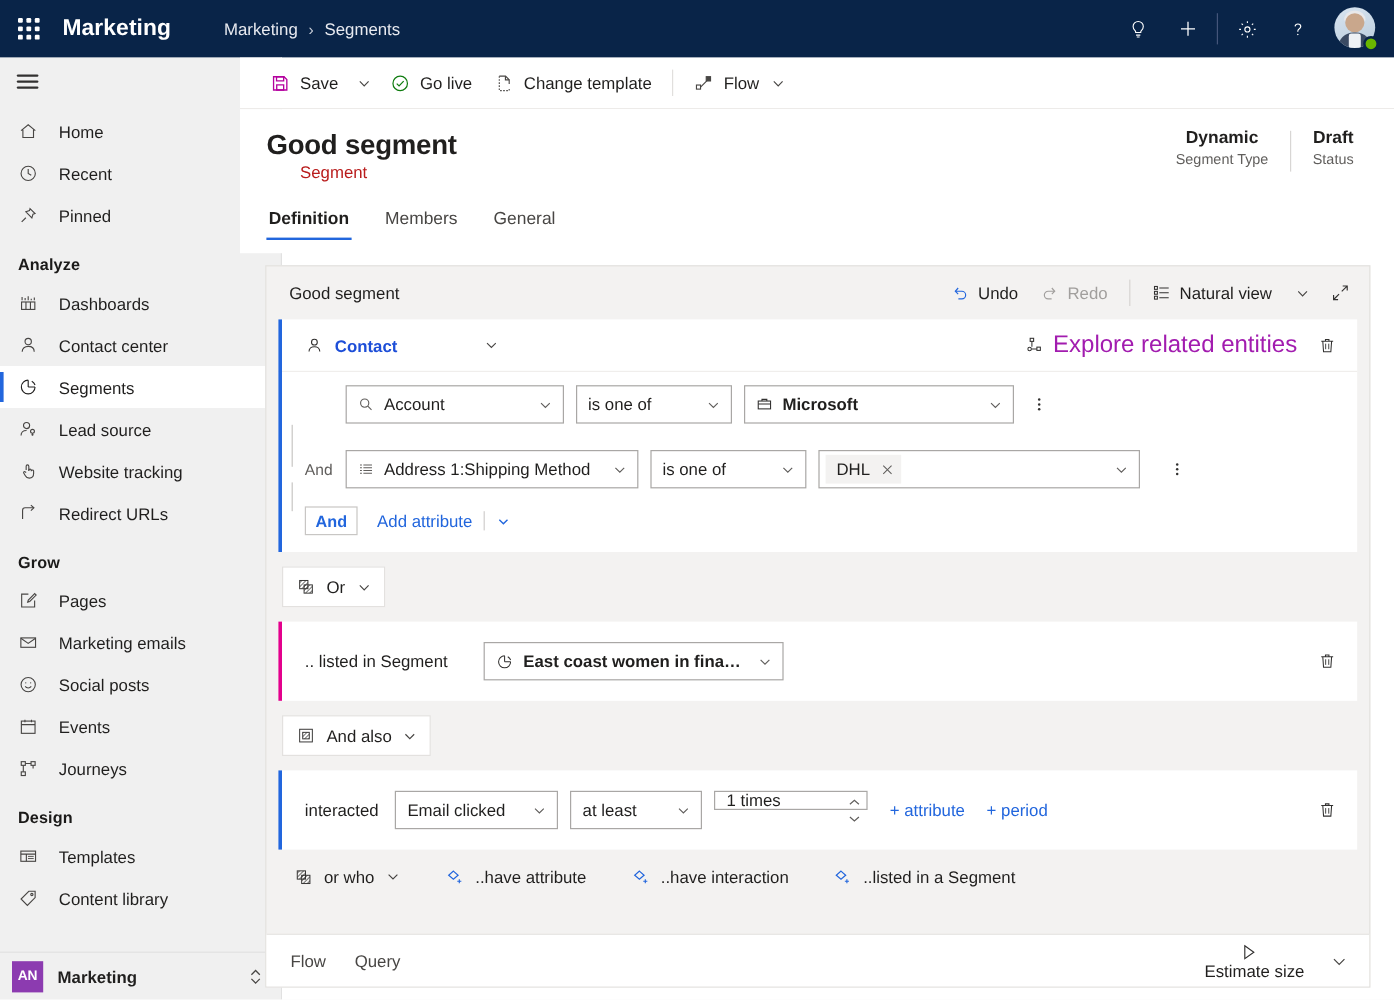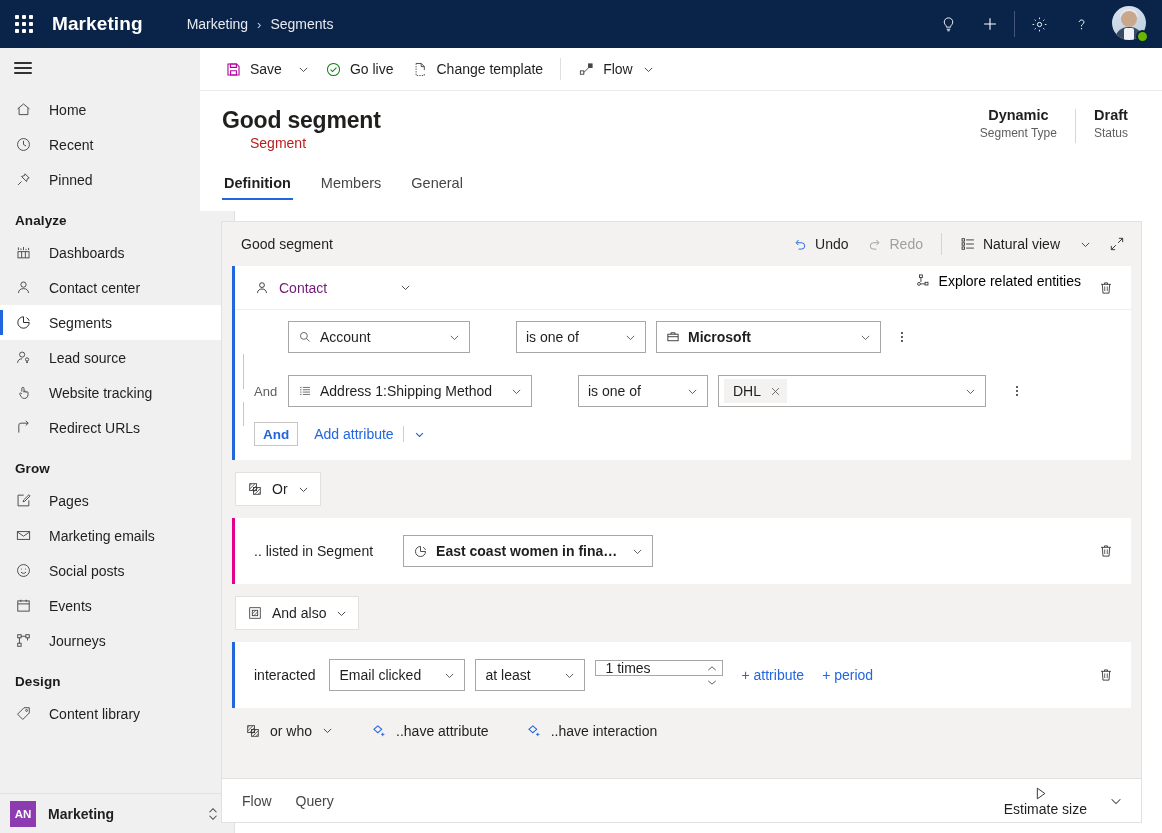--- a/index.html
+++ b/index.html
@@ -134,42 +134,42 @@
     background: #ffffff; position: relative; margin-bottom: 0;
   }
   .block::before {
     content: ""; position: absolute; left: 0; top: 0; bottom: 0; width: 3px;
   }
   .block.blue::before { background: #2266dd; }
   .block.pink::before { background: #e3008c; }
 
   .entity-row { height: 44px; display: flex; align-items: center; padding: 0 8px 0 22px; border-bottom: 1px solid #f0eeec; }
   .entity-ico { margin-right: 9px; display: flex; align-items: center; color: #323130; }
-  .entity-name { font-size: 14px; font-weight: 400; color: #701a75; }
+  .entity-name { font-size: 14px; font-weight: 700; color: #1d4ed8; }
   .entity-caret { margin-left: 72px; color: #484644; cursor: pointer; display: flex; align-items: center;}
   .entity-right { margin-left: auto; display: flex; align-items: center; }
-  .ere-btn { display: flex; align-items: flex-start; font-size: 14px; color: #000000; cursor: pointer; padding: 0 8px; height: 30px; border-radius: 2px;}
+  .ere-btn { display: flex; align-items: center; font-size: 20px; color: #a21caf; cursor: pointer; padding: 0 8px; height: 30px; border-radius: 2px;}
   .ere-btn .ci { margin-right: 8px; display: flex; align-items: center; }
   .trash-btn { width: 34px; height: 32px; display: flex; align-items: center; justify-content: center; cursor: pointer; border-radius: 2px; }
 
   .cond-row { display: flex; align-items: center; padding: 11px 8px 11px 22px; }
   .cond-prefix { font-size: 13px; color: #605e5c; width: 34px; flex: none; }
   .cond-prefix.wide { width: auto; margin-right: 14px; color:#201f1e; font-size:14px; }
 
   .ddl {
     height: 32px; border: 1px solid #a9a7a5; background: #fff; display: flex; align-items: center;
     padding: 0 8px 0 9px; font-size: 14px; color: #201f1e; cursor: pointer; position: relative;
   }
   .ddl .lead { margin-right: 8px; display: flex; align-items: center; color: #605e5c; }
   .ddl .txt { flex: 1; overflow: hidden; white-space: nowrap; text-overflow: ellipsis; }
   .ddl .txt.bold { font-weight: 600; }
   .ddl .chev { margin-left: 8px; color: #605e5c; display: flex; align-items: center; }
   .ddl.w-attr { width: 182px; }
   .ddl.w-attr2 { width: 244px; }
-  .ddl.w-op { width: 130px; margin-left: 36px; }
+  .ddl.w-op { width: 130px; }
   .ddl.w-val { width: 225px; }
   .ddl.w-val2 { width: 268px; }
   .ddl.w-seg { width: 250px; }
   .ddl.w-inter { width: 136px; }
   .ddl.w-atleast { width: 110px; }
 
   .gap { width: 10px; flex: none; }
   .kebab { width: 26px; height: 32px; display: flex; align-items: center; justify-content: center; cursor: pointer; margin-left: 8px; border-radius:2px;}
   .chip {
     display: inline-flex; align-items: center; background: #f3f2f1; height: 24px;
@@ -456,20 +456,30 @@
               <rect x="12.8" y="3.2" width="4" height="3.6"></rect>
             <rect x="3.2" y="13.2" width="4" height="3.6"></rect>
             <path d="M5.2 6.8v6.4M7.2 5h5.6M14.8 6.8v3.2"></path>
           </svg>
         </span>
         <span class="nav-label">Journeys</span>
       </div>
 
       <div class="nav-group">Design</div>
 
+      <div class="nav-item">
+        <span class="nav-ico">
+          <svg width="17" height="17" viewBox="0 0 20 20" fill="none" stroke="#484644" stroke-width="1.1">
+            <rect x="2.8" y="5" width="14.4" height="10"></rect>
+              <path d="M2.8 8h14.4M8.2 8v7"></path>
+            <path d="M9.8 10.2h5.6M9.8 12.3h5.6" stroke-width=".9"></path>
+          </svg>
+        </span>
+        <span class="nav-label">Templates</span>
+      </div>
 
       <div class="nav-item">
         <span class="nav-ico">
           <svg width="17" height="17" viewBox="0 0 20 20" fill="none" stroke="#484644" stroke-width="1.1">
             <path d="M10.6 3.2H16.8v6.2l-7.6 7.6-6.2-6.2z"></path>
               <circle cx="13.6" cy="6.4" r="1.1"></circle>
           </svg>
         </span>
         <span class="nav-label">Content library</span>
       </div>
@@ -911,20 +921,29 @@
         <div class="addtool">
           <span class="ci">
             <svg width="17" height="17" viewBox="0 0 20 20" fill="none" stroke="#2266dd" stroke-width="1.2">
               <path d="M9.2 4.6l4.6 4-4.6 4-4.6-4z"></path>
                 <path d="M15 12.6v4M13 14.6h4" stroke-width="1.1"></path>
             </svg>
           </span>
           <span>..have interaction</span>
         </div>
         <span class="addtool-gap"></span>
+        <div class="addtool">
+          <span class="ci">
+            <svg width="17" height="17" viewBox="0 0 20 20" fill="none" stroke="#2266dd" stroke-width="1.2">
+              <path d="M9.2 4.6l4.6 4-4.6 4-4.6-4z"></path>
+                <path d="M15 12.6v4M13 14.6h4" stroke-width="1.1"></path>
+            </svg>
+          </span>
+          <span>..listed in a Segment</span>
+        </div>
       </div>
     </div>
 
     <div class="designer-foot">
       <div class="foot-tab">Flow</div>
       <div class="foot-tab">Query</div>
       <div class="foot-right">
         <div class="est-btn">
           <span class="ci">
             <svg width="15" height="15" viewBox="0 0 18 18" fill="none" stroke="#323130" stroke-width="1.15">

